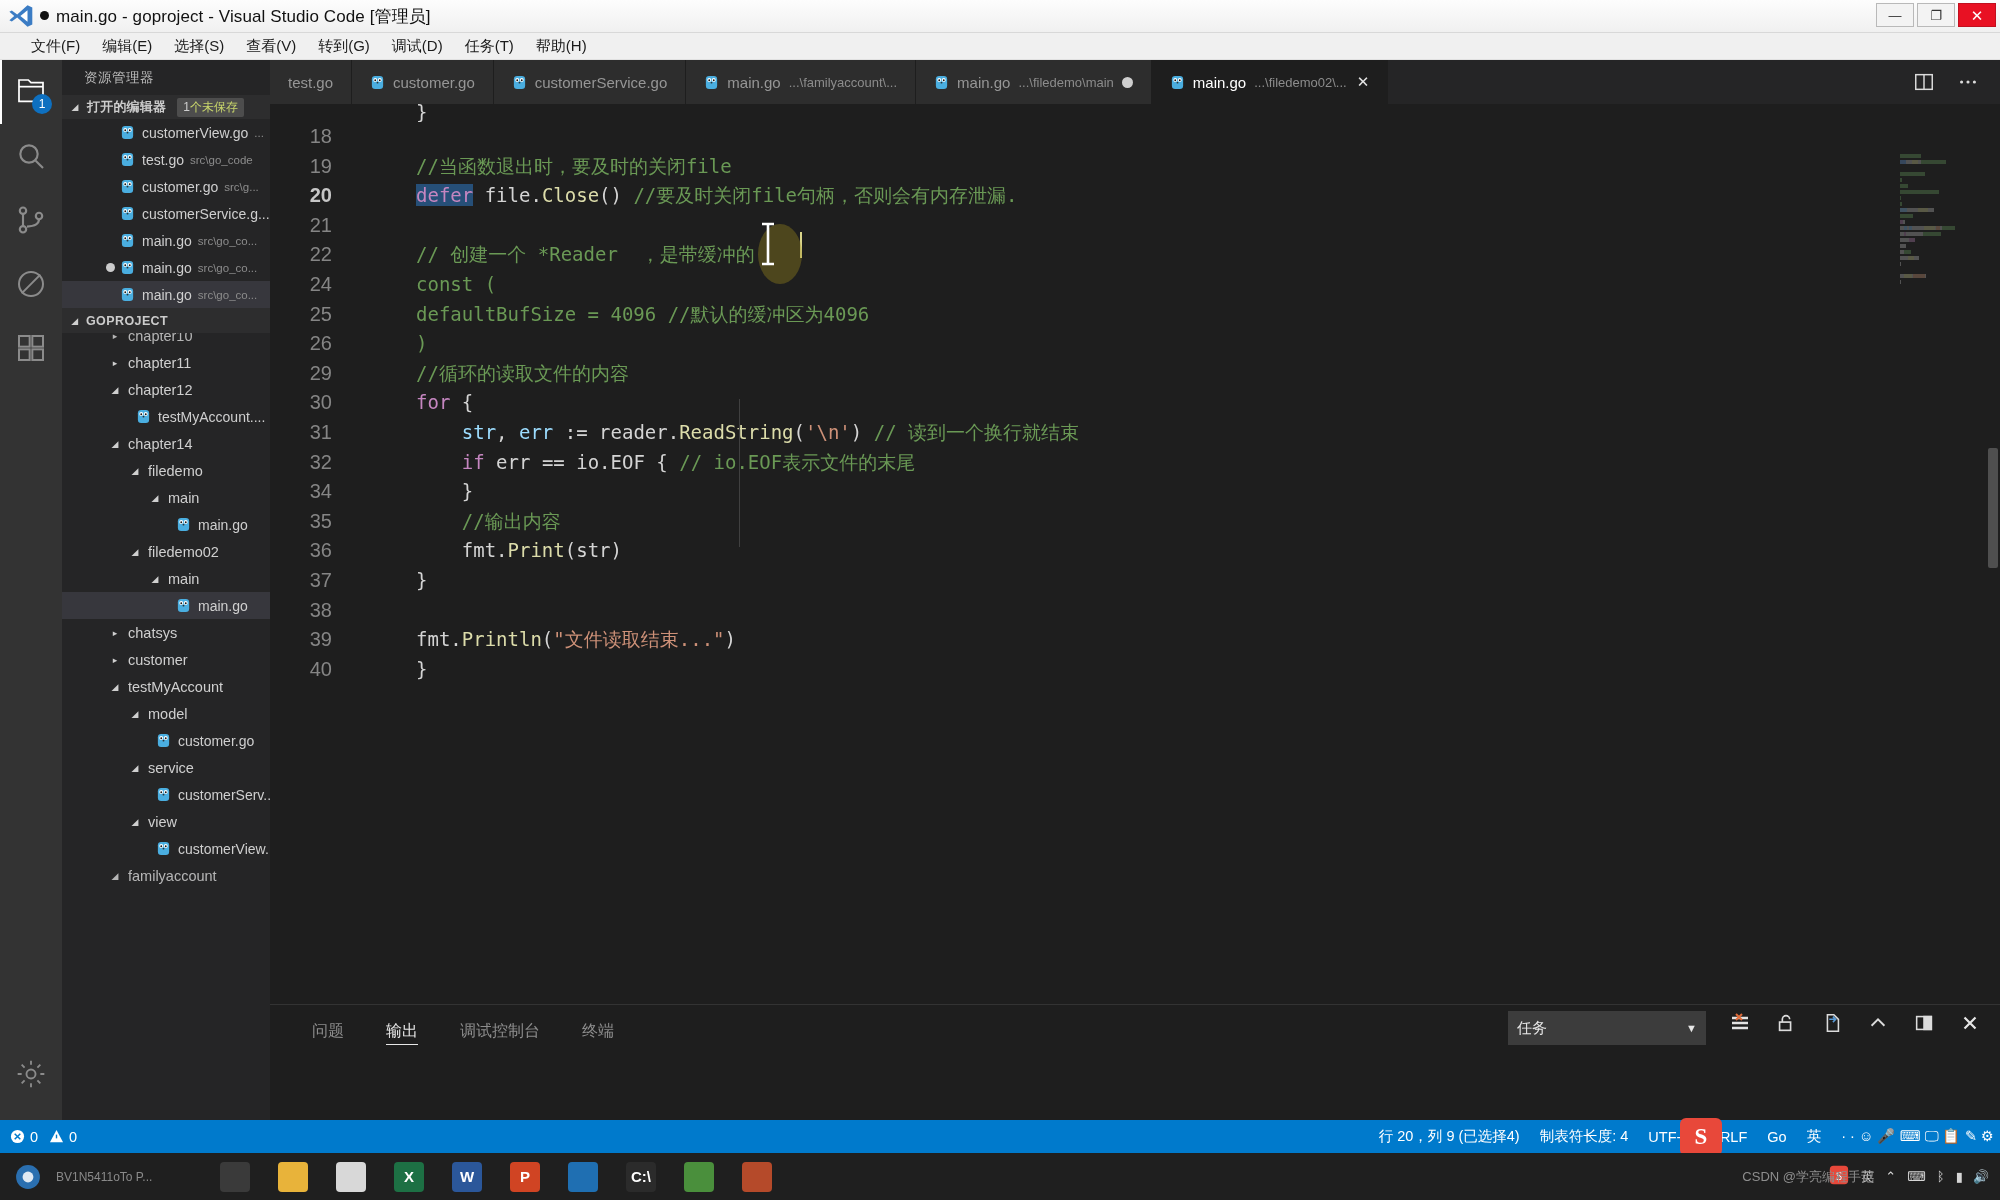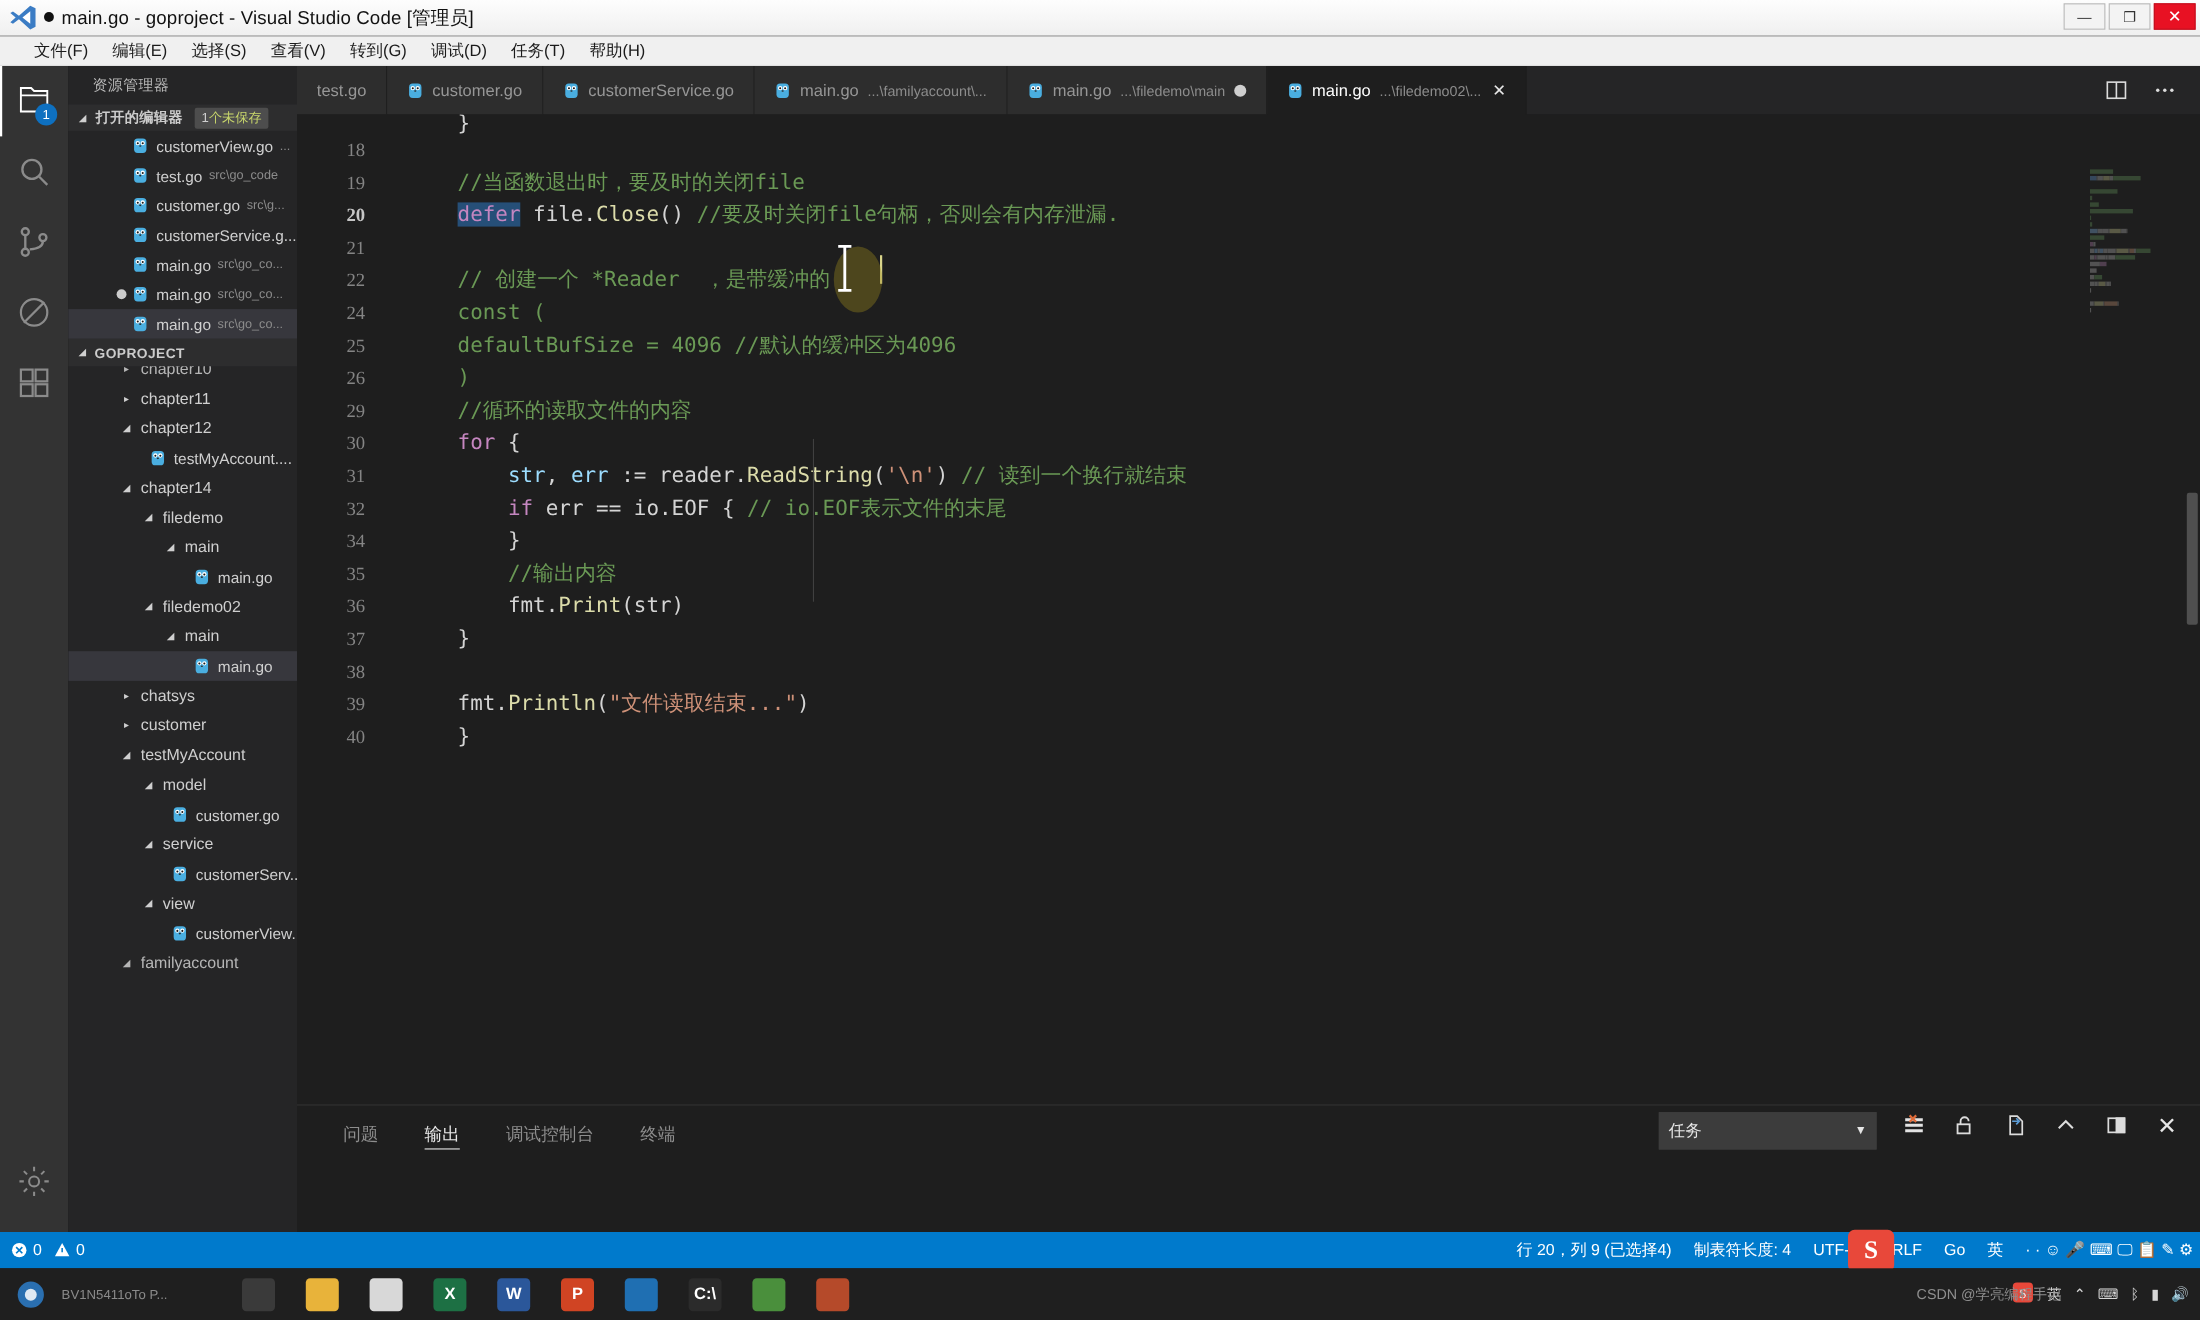--- a/index.html
+++ b/index.html
@@ -138,21 +138,21 @@
     position:absolute; left:0; top:44px; width:1730px; height:900px; background:#1e1e1e;
     overflow:hidden;
   }
   .code{
     position:relative; font-family:"DejaVu Sans Mono","Liberation Mono",monospace;
     font-size:19px; line-height:29.6px; color:#d4d4d4;
   }
   .cline{ display:flex; height:29.6px; align-items:center; white-space:pre; }
   .lnum{
     width:92px; flex:0 0 92px; text-align:right; padding-right:30px; color:#858585;
-    font-size:17px; font-family:Liberation Serif, serif;
+    font-size:20px; font-family:Liberation Sans, sans-serif;
   }
   .cline.cur .lnum{ color:#c6c6c6; font-weight:700; }
   .ctext{ flex:1 1 auto; padding-left:54px; }
   .k{color:#c586c0;} .fn{color:#dcdcaa;} .var{color:#9cdcfe;}
   .cm{color:#6a9955;} .str{color:#ce9178;} .pl{color:#d4d4d4;}
   .sel{ background:#264f78; color:#c586c0;text-align:center; }
   .indent-guide{
     position:absolute; width:1px; background:#404040;
   }
   .minimap{

